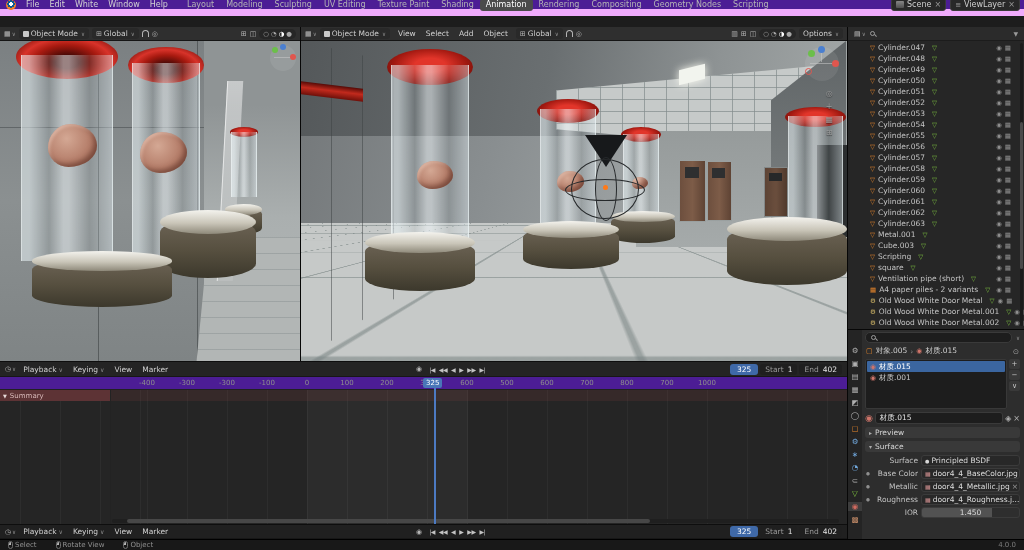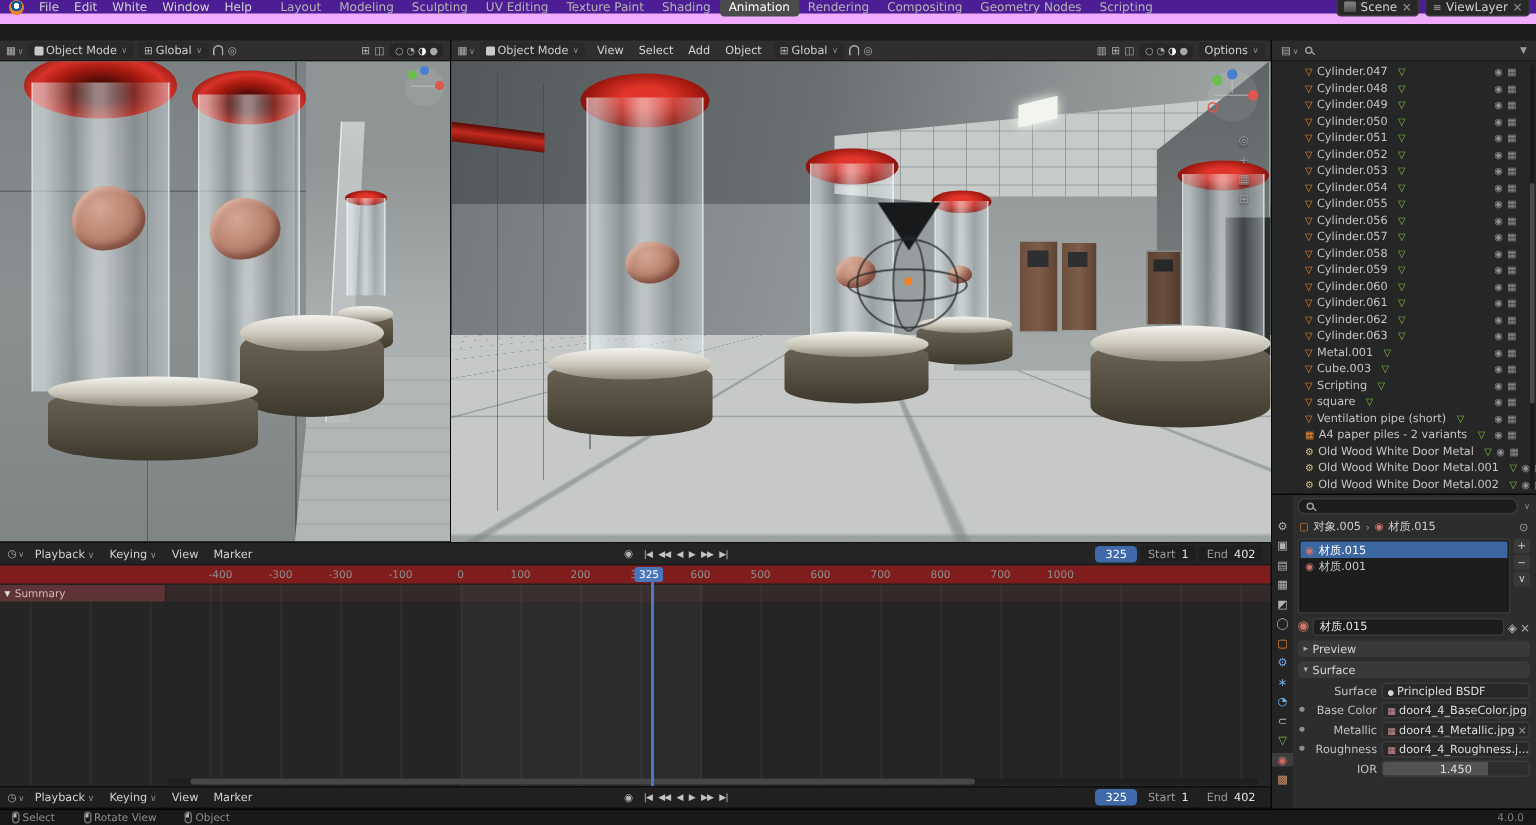--- a/index.html
+++ b/index.html
@@ -120,21 +120,21 @@
 
 
 .tl{position:relative;flex:1;display:flex;flex-direction:column;background:#2a2a2a;border-top:1px solid #0e0e0e;overflow:hidden}
 .tlh{height:15px;display:flex;align-items:center;background:#242424;border-bottom:1px solid #171717;padding:0 5px;font-size:7.5px;gap:2px;white-space:nowrap}
 .tp{color:#c4c4c4;font-size:6px;letter-spacing:-0.5px;padding:0 2px}
 .rec{color:#b5b5b5;font-size:7px;margin-right:3px}
 .rfield{display:flex;align-items:center;gap:4px;background:#1f1f1f;border-radius:3px;padding:1px 5px}
 .rfield .lab{color:#9a9a9a}.rfield .val{color:#e4e4e4}
 .ffield{background:#3f69a8;color:#fff;border-radius:3px;padding:1px 7px}
 .tl-rest{position:relative;flex:1}
-.tl-ruler{position:absolute;left:0;top:0;right:0;height:13px;background:#7f1d1d;border-bottom:1px solid #212121}
+.tl-ruler{position:absolute;left:0;top:0;right:0;height:13px;background:#4c1d95;border-bottom:1px solid #212121}
 .tl-ticks{position:absolute;inset:0;display:flex;padding-left:127px;align-items:center;color:#8e8e8e;font-size:7px}
 .tick{flex:0 0 40px;text-align:center}
 .tl-body{position:absolute;left:0;top:13px;right:0;bottom:0;background:#2c2c2c}
 .tl-grid{position:absolute;inset:0;background-image:repeating-linear-gradient(90deg,#353535 0 1px,transparent 1px 40px);background-position:147px 0}
 .tl-dim-l{position:absolute;left:0;top:0;bottom:0;width:307px;background:rgba(0,0,0,.14)}
 .tl-dim-r{position:absolute;left:468px;top:0;bottom:0;right:0;background:rgba(0,0,0,.14)}
 .tl-chan-sep{position:absolute;left:110px;top:0;bottom:0;width:1px;background:#232323}
 .summary-band{position:absolute;left:110px;right:0;top:0;height:11px;background:rgba(120,60,60,.22)}
 .summary{position:absolute;left:0;top:0;width:110px;height:11px;background:#5d3335;color:#d8b9b9;display:flex;align-items:center;gap:3px;padding:0 3px;font-size:7px}
 .summary .tri{font-size:5px;color:#e8dada}

